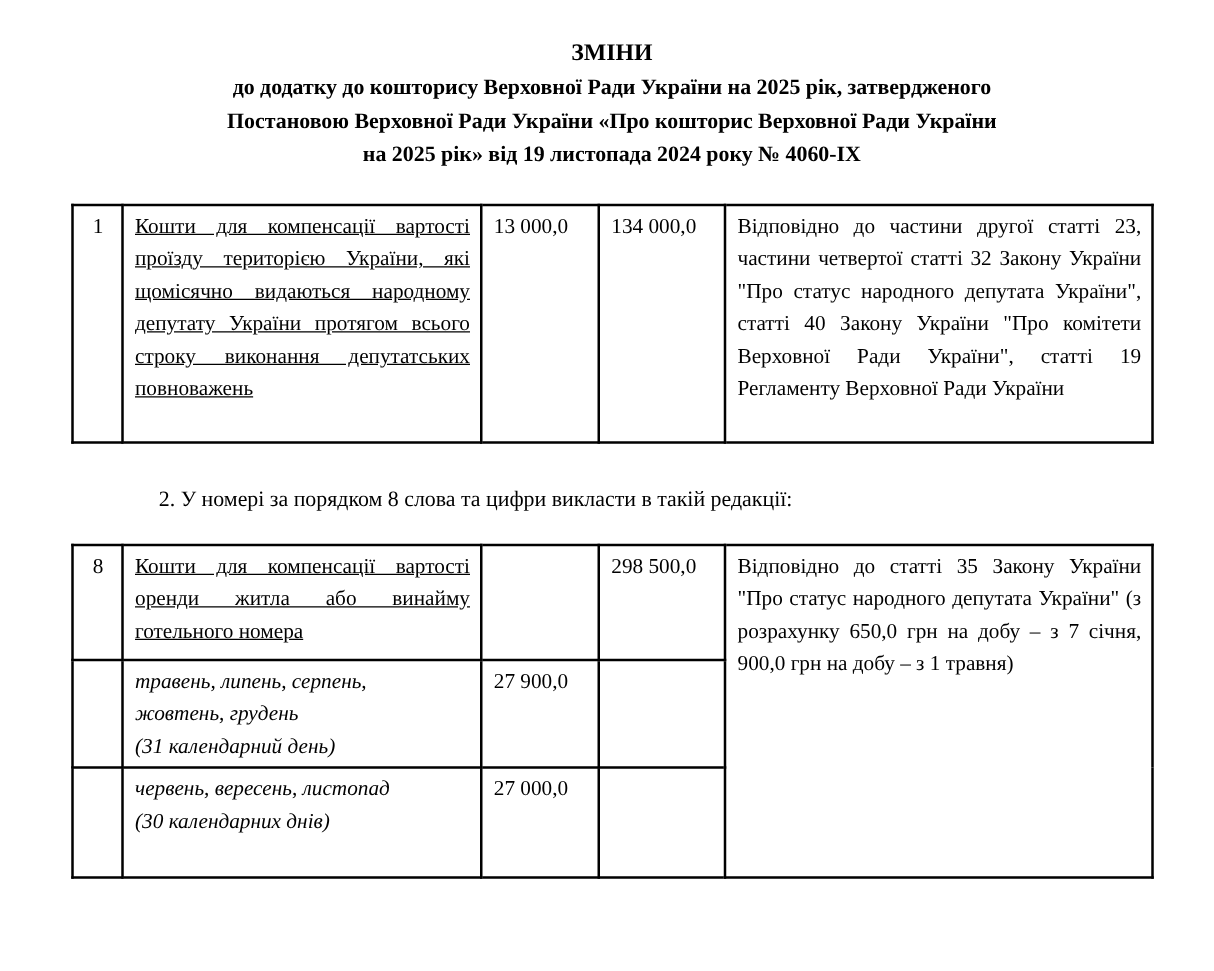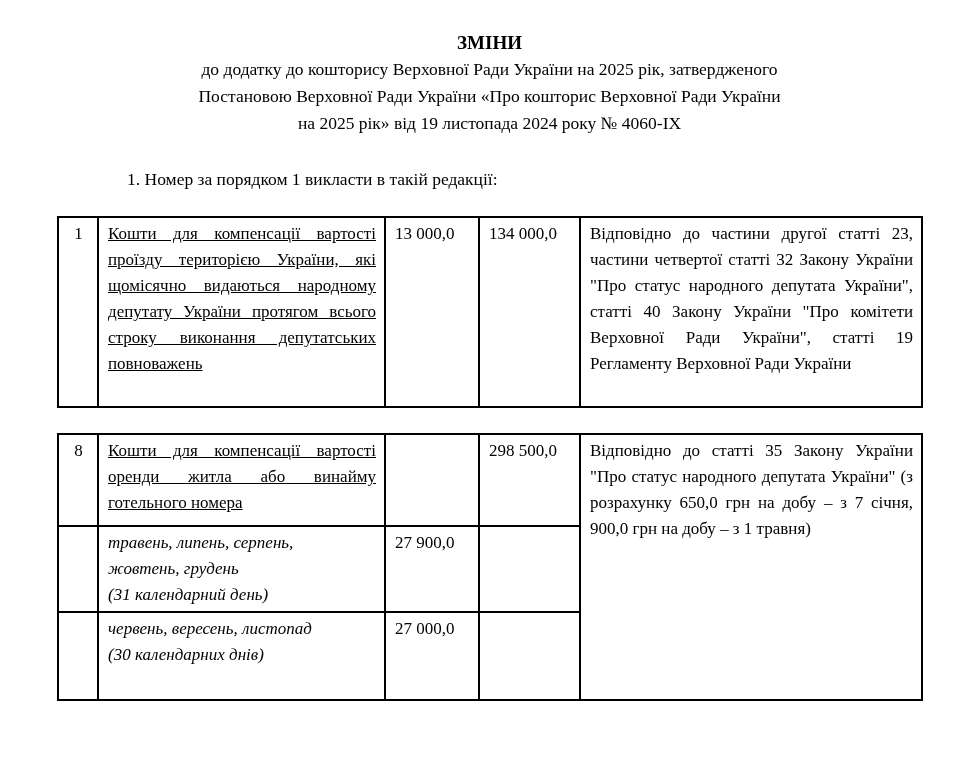--- a/index.html
+++ b/index.html
@@ -22,21 +22,21 @@
   }
   .doc-title {
     text-align: center;
     font-weight: bold;
     font-size: 19px;
     line-height: 26px;
     margin: 0;
   }
   .doc-subtitle {
     text-align: center;
-    font-weight: normal;
+    font-weight: bold;
     font-size: 17.5px;
     line-height: 27px;
     margin: 0;
     white-space: pre-line;
   }
   .section-heading {
     font-size: 17.5px;
     line-height: 22px;
     margin: 0;
     text-indent: 70px;
@@ -89,41 +89,41 @@
 <body>
 
 <div class="page">
 
   <h1 class="doc-title">ЗМІНИ</h1>
 
   <p class="doc-subtitle">до додатку до кошторису Верховної Ради України на 2025 рік, затвердженого
 Постановою Верховної Ради України «Про кошторис Верховної Ради України
 на 2025 рік» від 19 листопада 2024 року № 4060-IX</p>
 
-  <p class="section-heading first">1. Номер за порядком 1 викласти в такій редакції:</p>
 
   <table class="doc-table first">
     <colgroup>
       <col style="width:40px">
       <col style="width:287px">
       <col style="width:94px">
       <col style="width:101px">
       <col style="width:342px">
     </colgroup>
     <tbody>
       <tr class="t1-row">
         <td class="cell-number">1</td>
         <td class="cell-desc">Кошти для компенсації вартості проїзду територією України, які щомісячно видаються народному депутату України протягом всього строку виконання депутатських повноважень</td>
         <td class="cell-amount">13 000,0</td>
         <td class="cell-amount">134 000,0</td>
         <td class="cell-just">Відповідно до частини другої статті 23, частини четвертої статті 32  Закону України "Про статус народного депутата України", статті 40 Закону України "Про комітети Верховної Ради України", статті 19 Регламенту Верховної Ради України</td>
       </tr>
     </tbody>
   </table>
 
+  <p class="section-heading second">2. У номері за порядком 8 слова та цифри викласти в такій редакції:</p>
 
   <table class="doc-table second">
     <colgroup>
       <col style="width:40px">
       <col style="width:287px">
       <col style="width:94px">
       <col style="width:101px">
       <col style="width:342px">
     </colgroup>
     <tbody>

